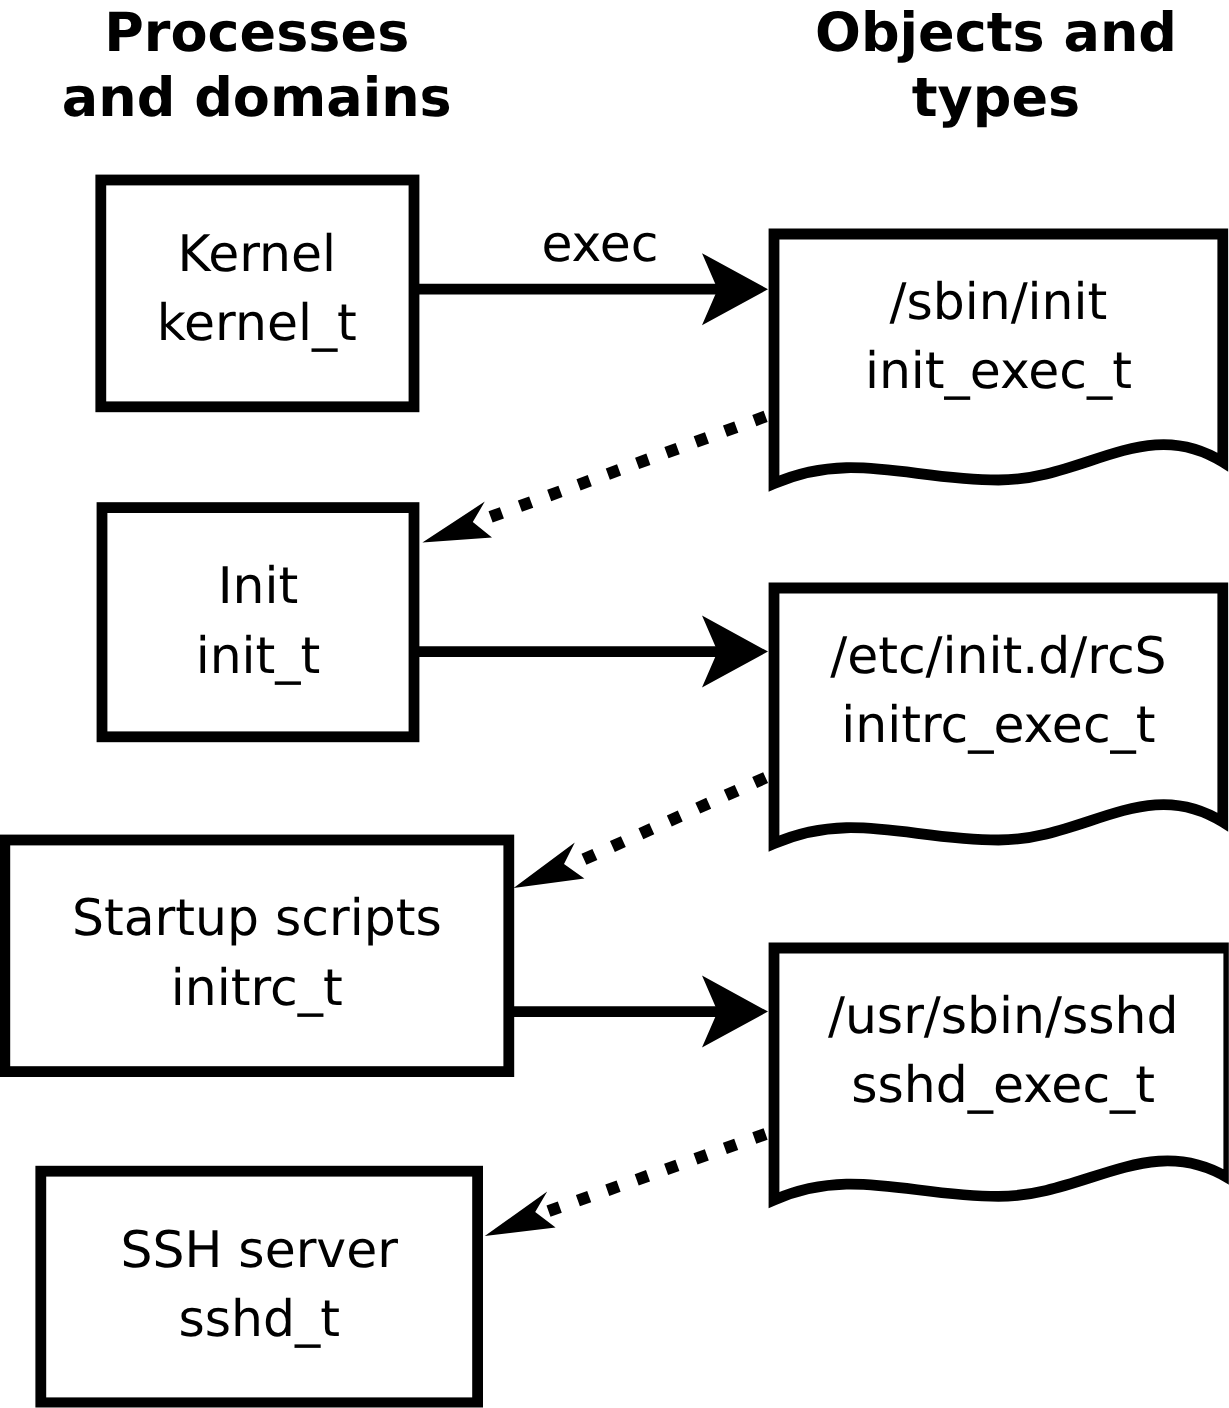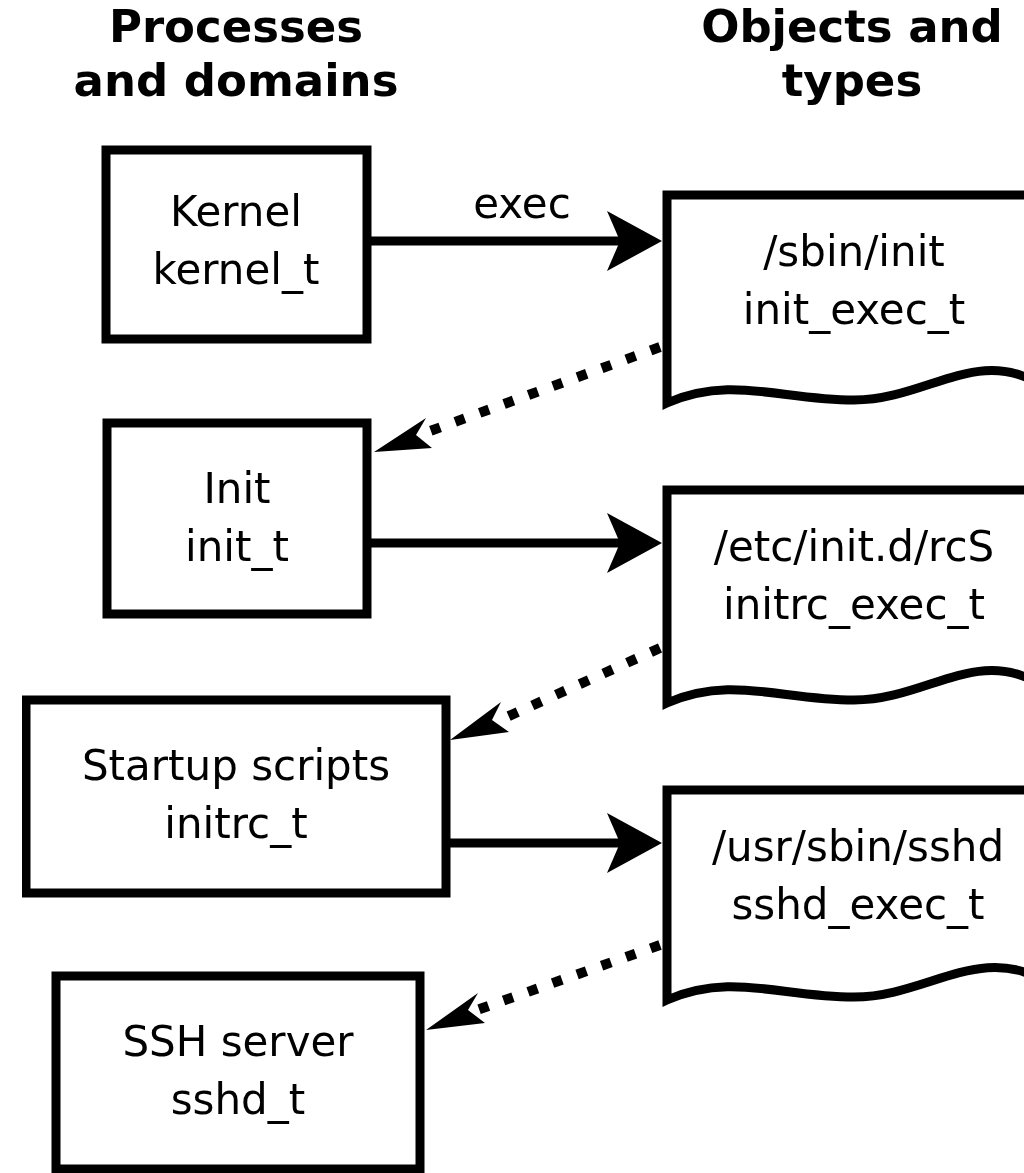--- a/index.html
+++ b/index.html
@@ -10,21 +10,20 @@
   body {
     width: 1024px;
     height: 1173px;
     font-family: "DejaVu Sans", sans-serif;
     overflow: hidden;
   }
   #diagram-root {
     position: relative;
     width: 832px;
     height: 1173px;
-    margin-left: 22px;
   }
   svg.diagram {
     display: block;
     width: 1024px;
     height: 1173px;
   }
   .col-header {
     font-family: "DejaVu Sans", sans-serif;
     font-weight: bold;
     font-size: 45px;

